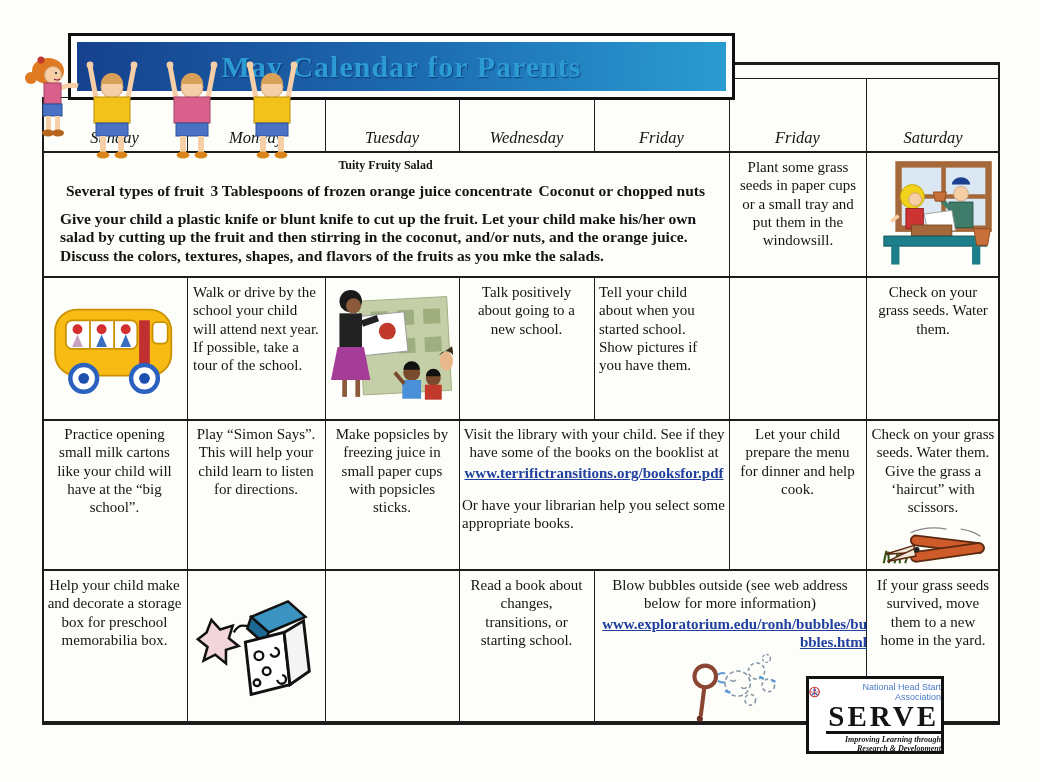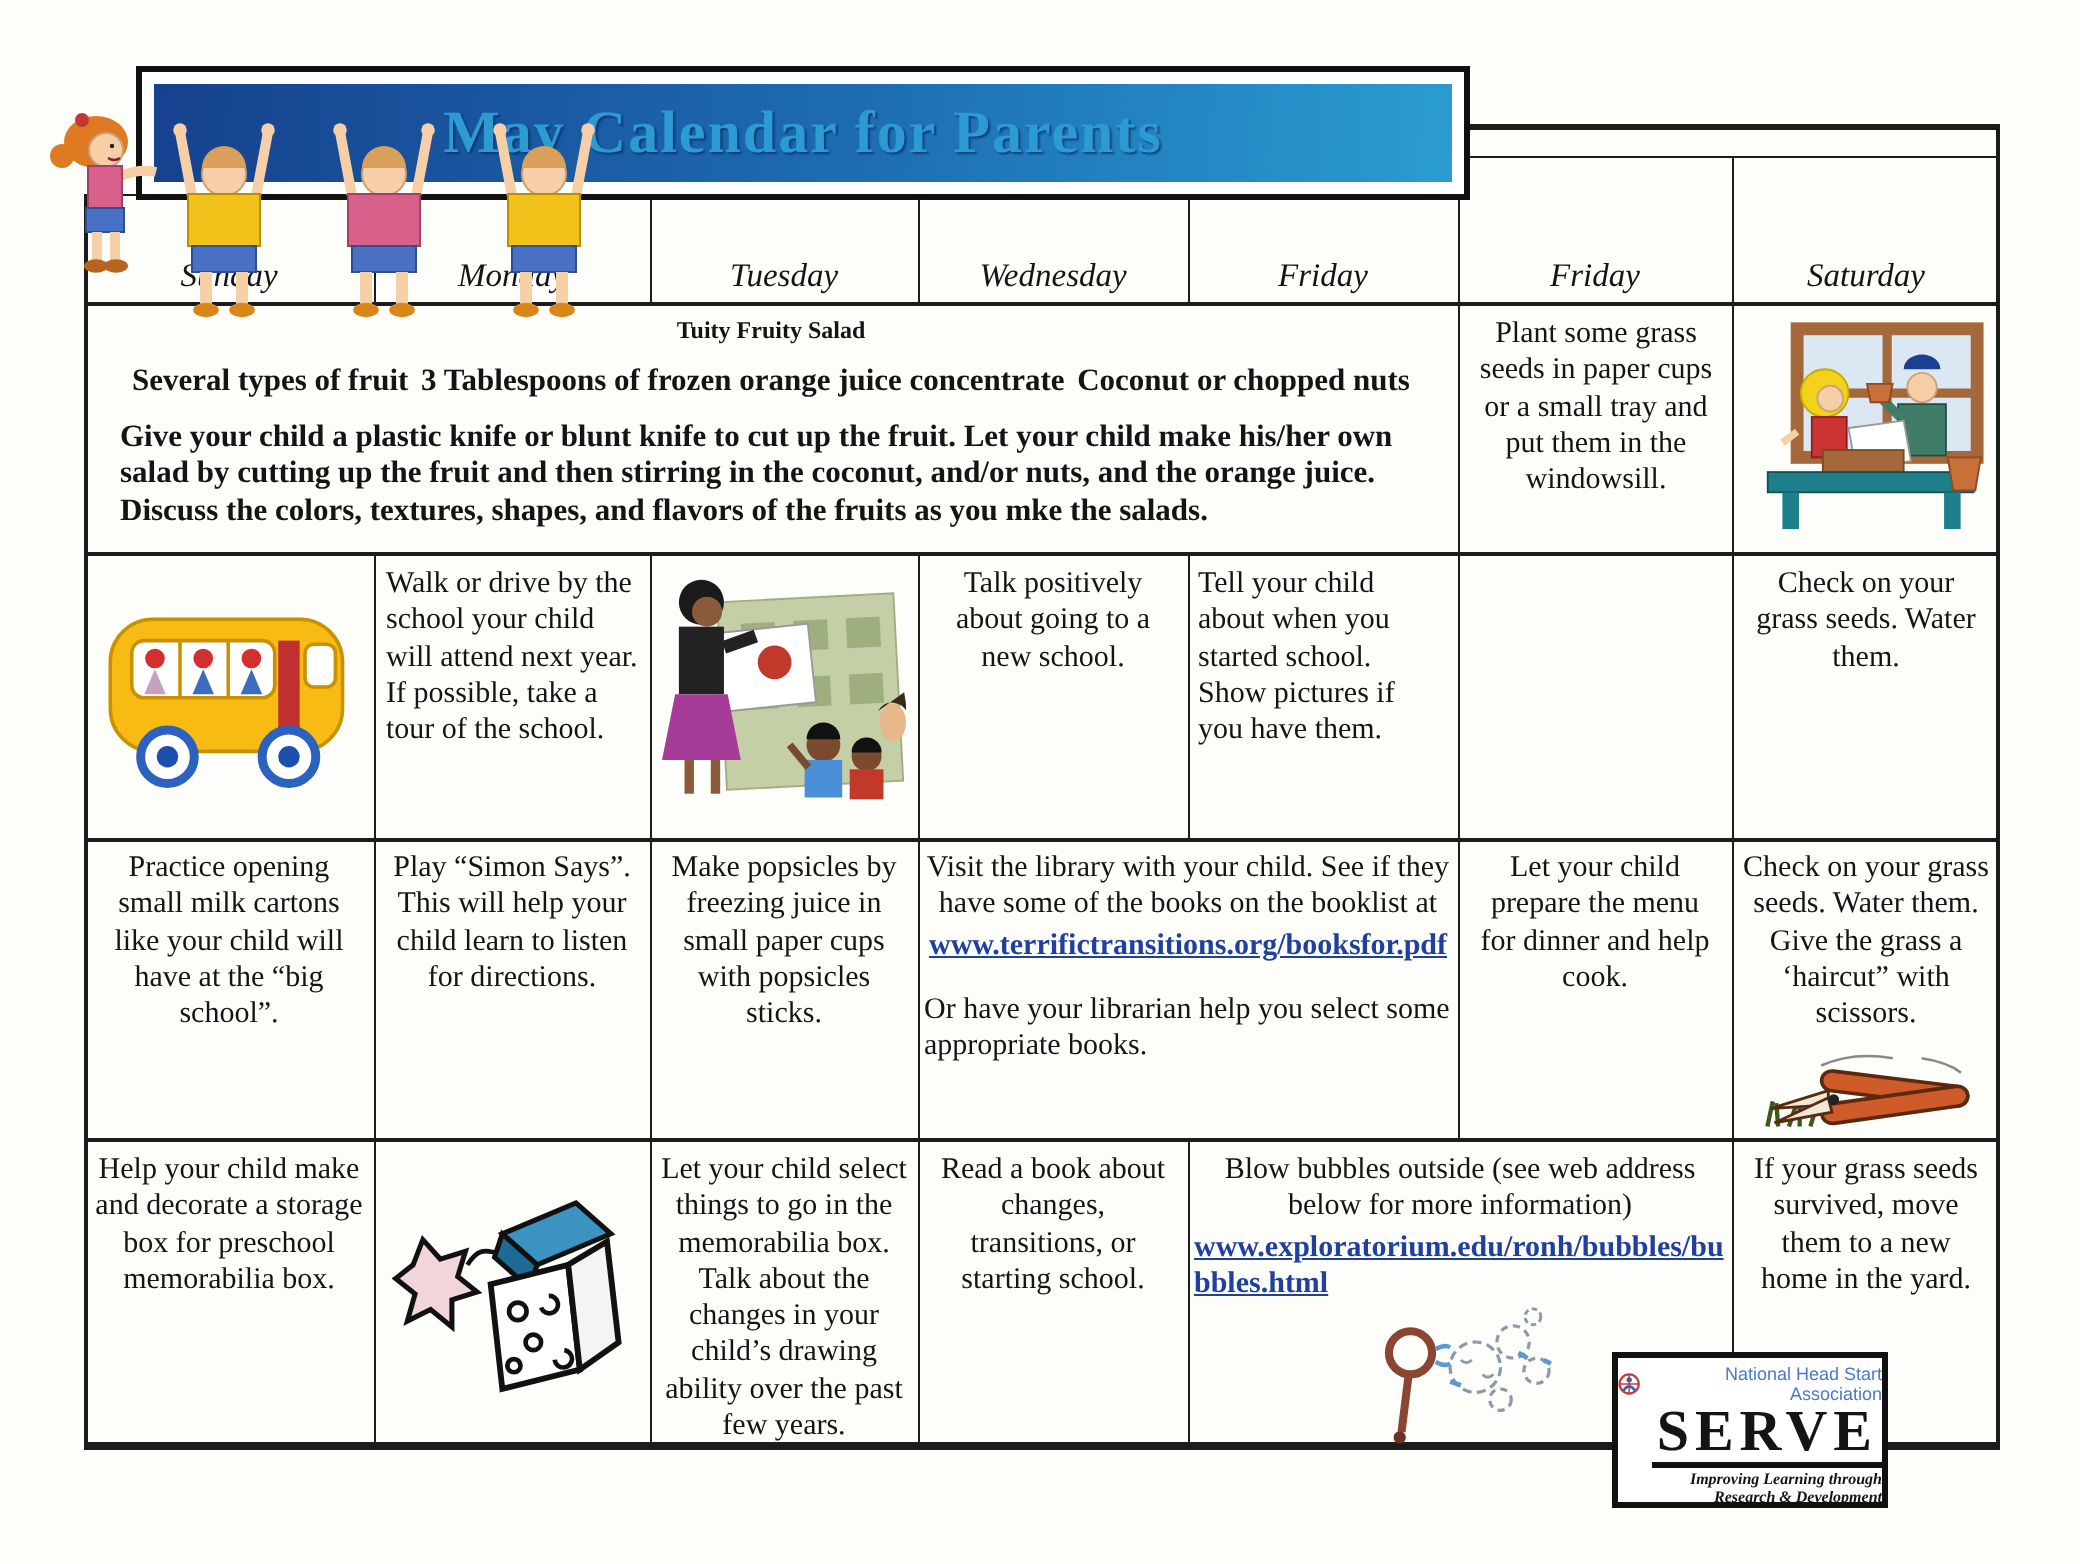--- a/index.html
+++ b/index.html
@@ -280,26 +280,25 @@
         <polygon points="94,46 114,34 120,86 100,100" fill="#f4f4f4" stroke="#111" stroke-width="3"></polygon>
         <circle cx="68" cy="70" r="4.5" fill="none" stroke="#111" stroke-width="2.4"></circle>
         <path d="M84,62 a4.5,4.5 0 1 1 -4,6" fill="none" stroke="#111" stroke-width="2.4"></path>
         <circle cx="76" cy="86" r="4" fill="none" stroke="#111" stroke-width="2.4"></circle>
         <path d="M92,90 a4.5,4.5 0 1 1 -5,5" fill="none" stroke="#111" stroke-width="2.4"></path>
         <circle cx="66" cy="98" r="3.4" fill="none" stroke="#111" stroke-width="2.4"></circle>
       </svg>
     </div>
   </div>
 
-  <div class="cell c" style="left:329px;top:576px;width:126px;height:145px;">Let your child select things to go in the memorabilia box. Talk about the changes in your child’s drawing ability over the past few years.</div>
   <div class="cell c" style="left:462px;top:576px;width:129px;height:145px;padding:0 4px;box-sizing:border-box;">Read a book about changes, transitions, or starting school.</div>
 
   <div class="cell c" style="left:597px;top:576px;width:266px;height:145px;">
     <div>Blow bubbles outside (see web address below for more information)</div>
-    <a href="#" class="lnk lnk-block" style="width:270px;text-align:left;text-decoration:underline;">www.exploratorium.edu/ronh/bubbles/bubbles.html</a>
+    <a href="#" class="lnk lnk-block" style="width:270px;text-align:right;text-decoration:underline;">www.exploratorium.edu/ronh/bubbles/bubbles.html</a>
     <svg width="112" height="72" viewBox="0 0 115 80" style="margin-top:2px;">
       <circle cx="30" cy="26" r="12" fill="none" stroke="#8a4632" stroke-width="4.5"></circle>
       <path d="M29,38 L25,70" stroke="#8a4632" stroke-width="4.5"></path>
       <circle cx="24" cy="73" r="3.4" fill="#6a3222"></circle>
       <path d="M44,24 q5,-3 8,-1 M44,31 q5,3 8,1" stroke="#5a9ad4" stroke-width="2.4" fill="none"></path>
       <circle cx="66" cy="34" r="14" fill="none" stroke="#8a9aa8" stroke-width="1.8" stroke-dasharray="5 3"></circle>
       <circle cx="87" cy="20" r="9" fill="none" stroke="#8a9aa8" stroke-width="1.8" stroke-dasharray="4 3"></circle>
       <circle cx="100" cy="36" r="7" fill="none" stroke="#8a9aa8" stroke-width="1.8" stroke-dasharray="4 3"></circle>
       <circle cx="80" cy="52" r="6" fill="none" stroke="#8a9aa8" stroke-width="1.8" stroke-dasharray="4 3"></circle>
       <circle cx="98" cy="6" r="4.4" fill="none" stroke="#8a9aa8" stroke-width="1.6" stroke-dasharray="3 2"></circle>

